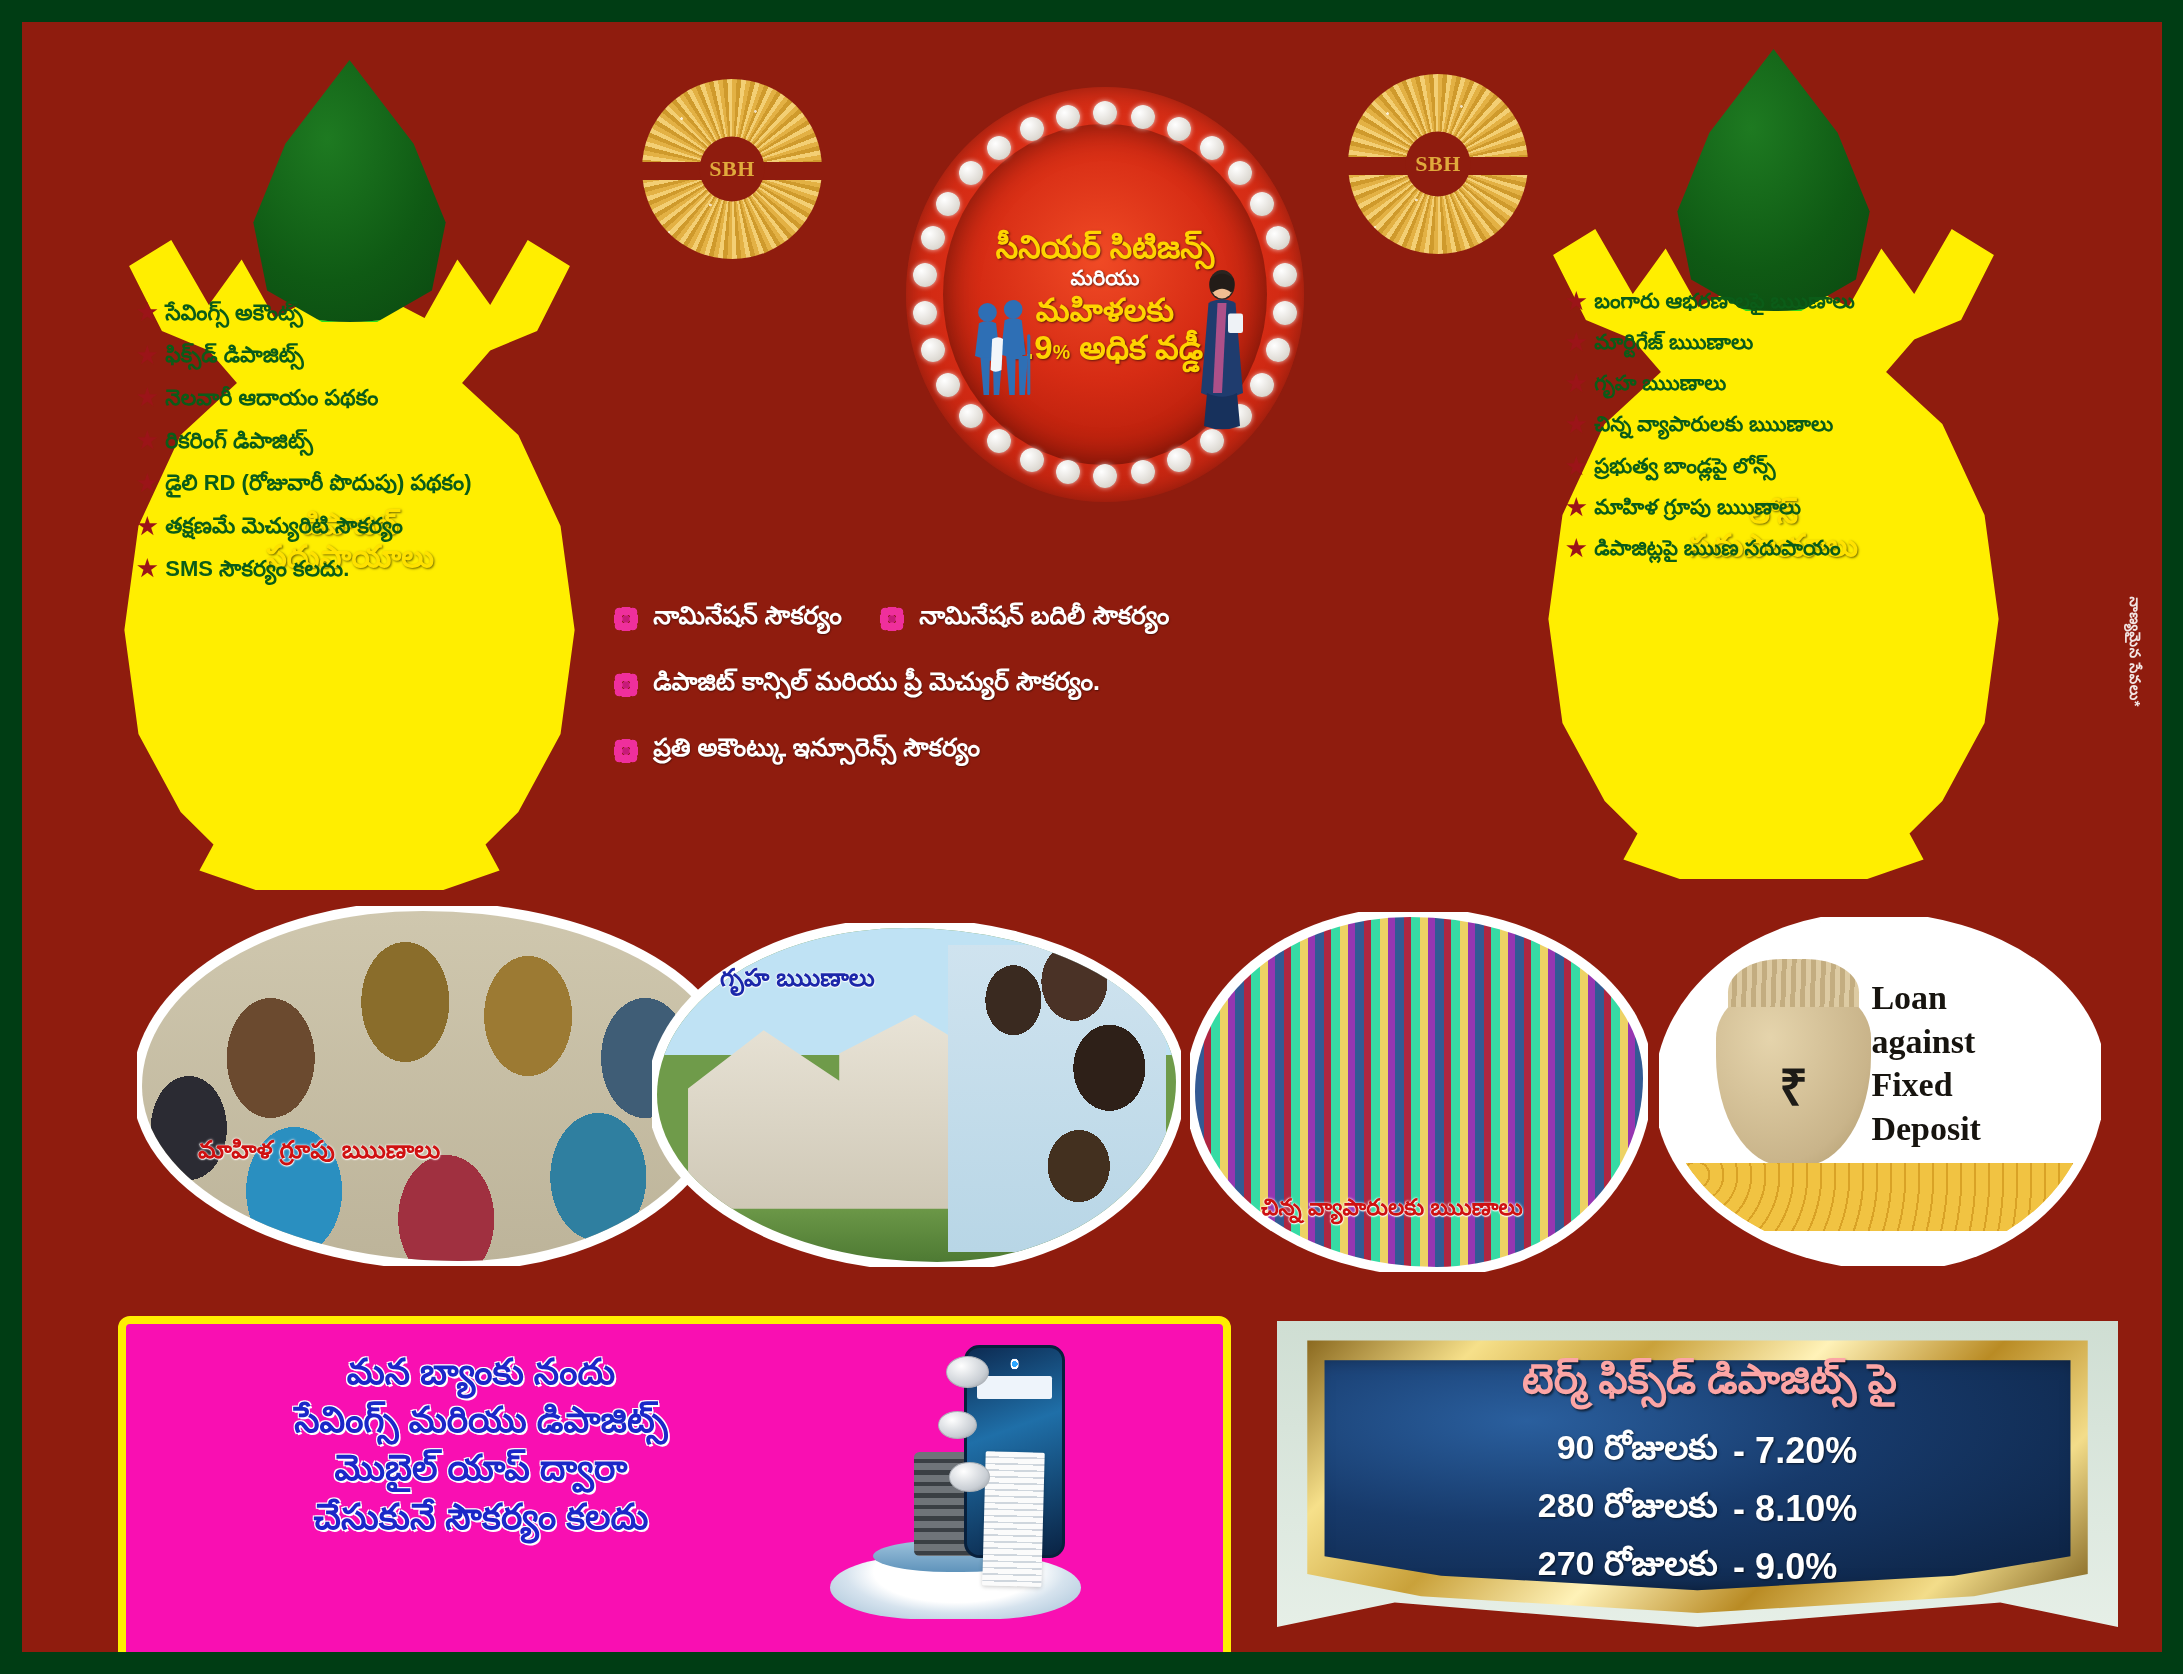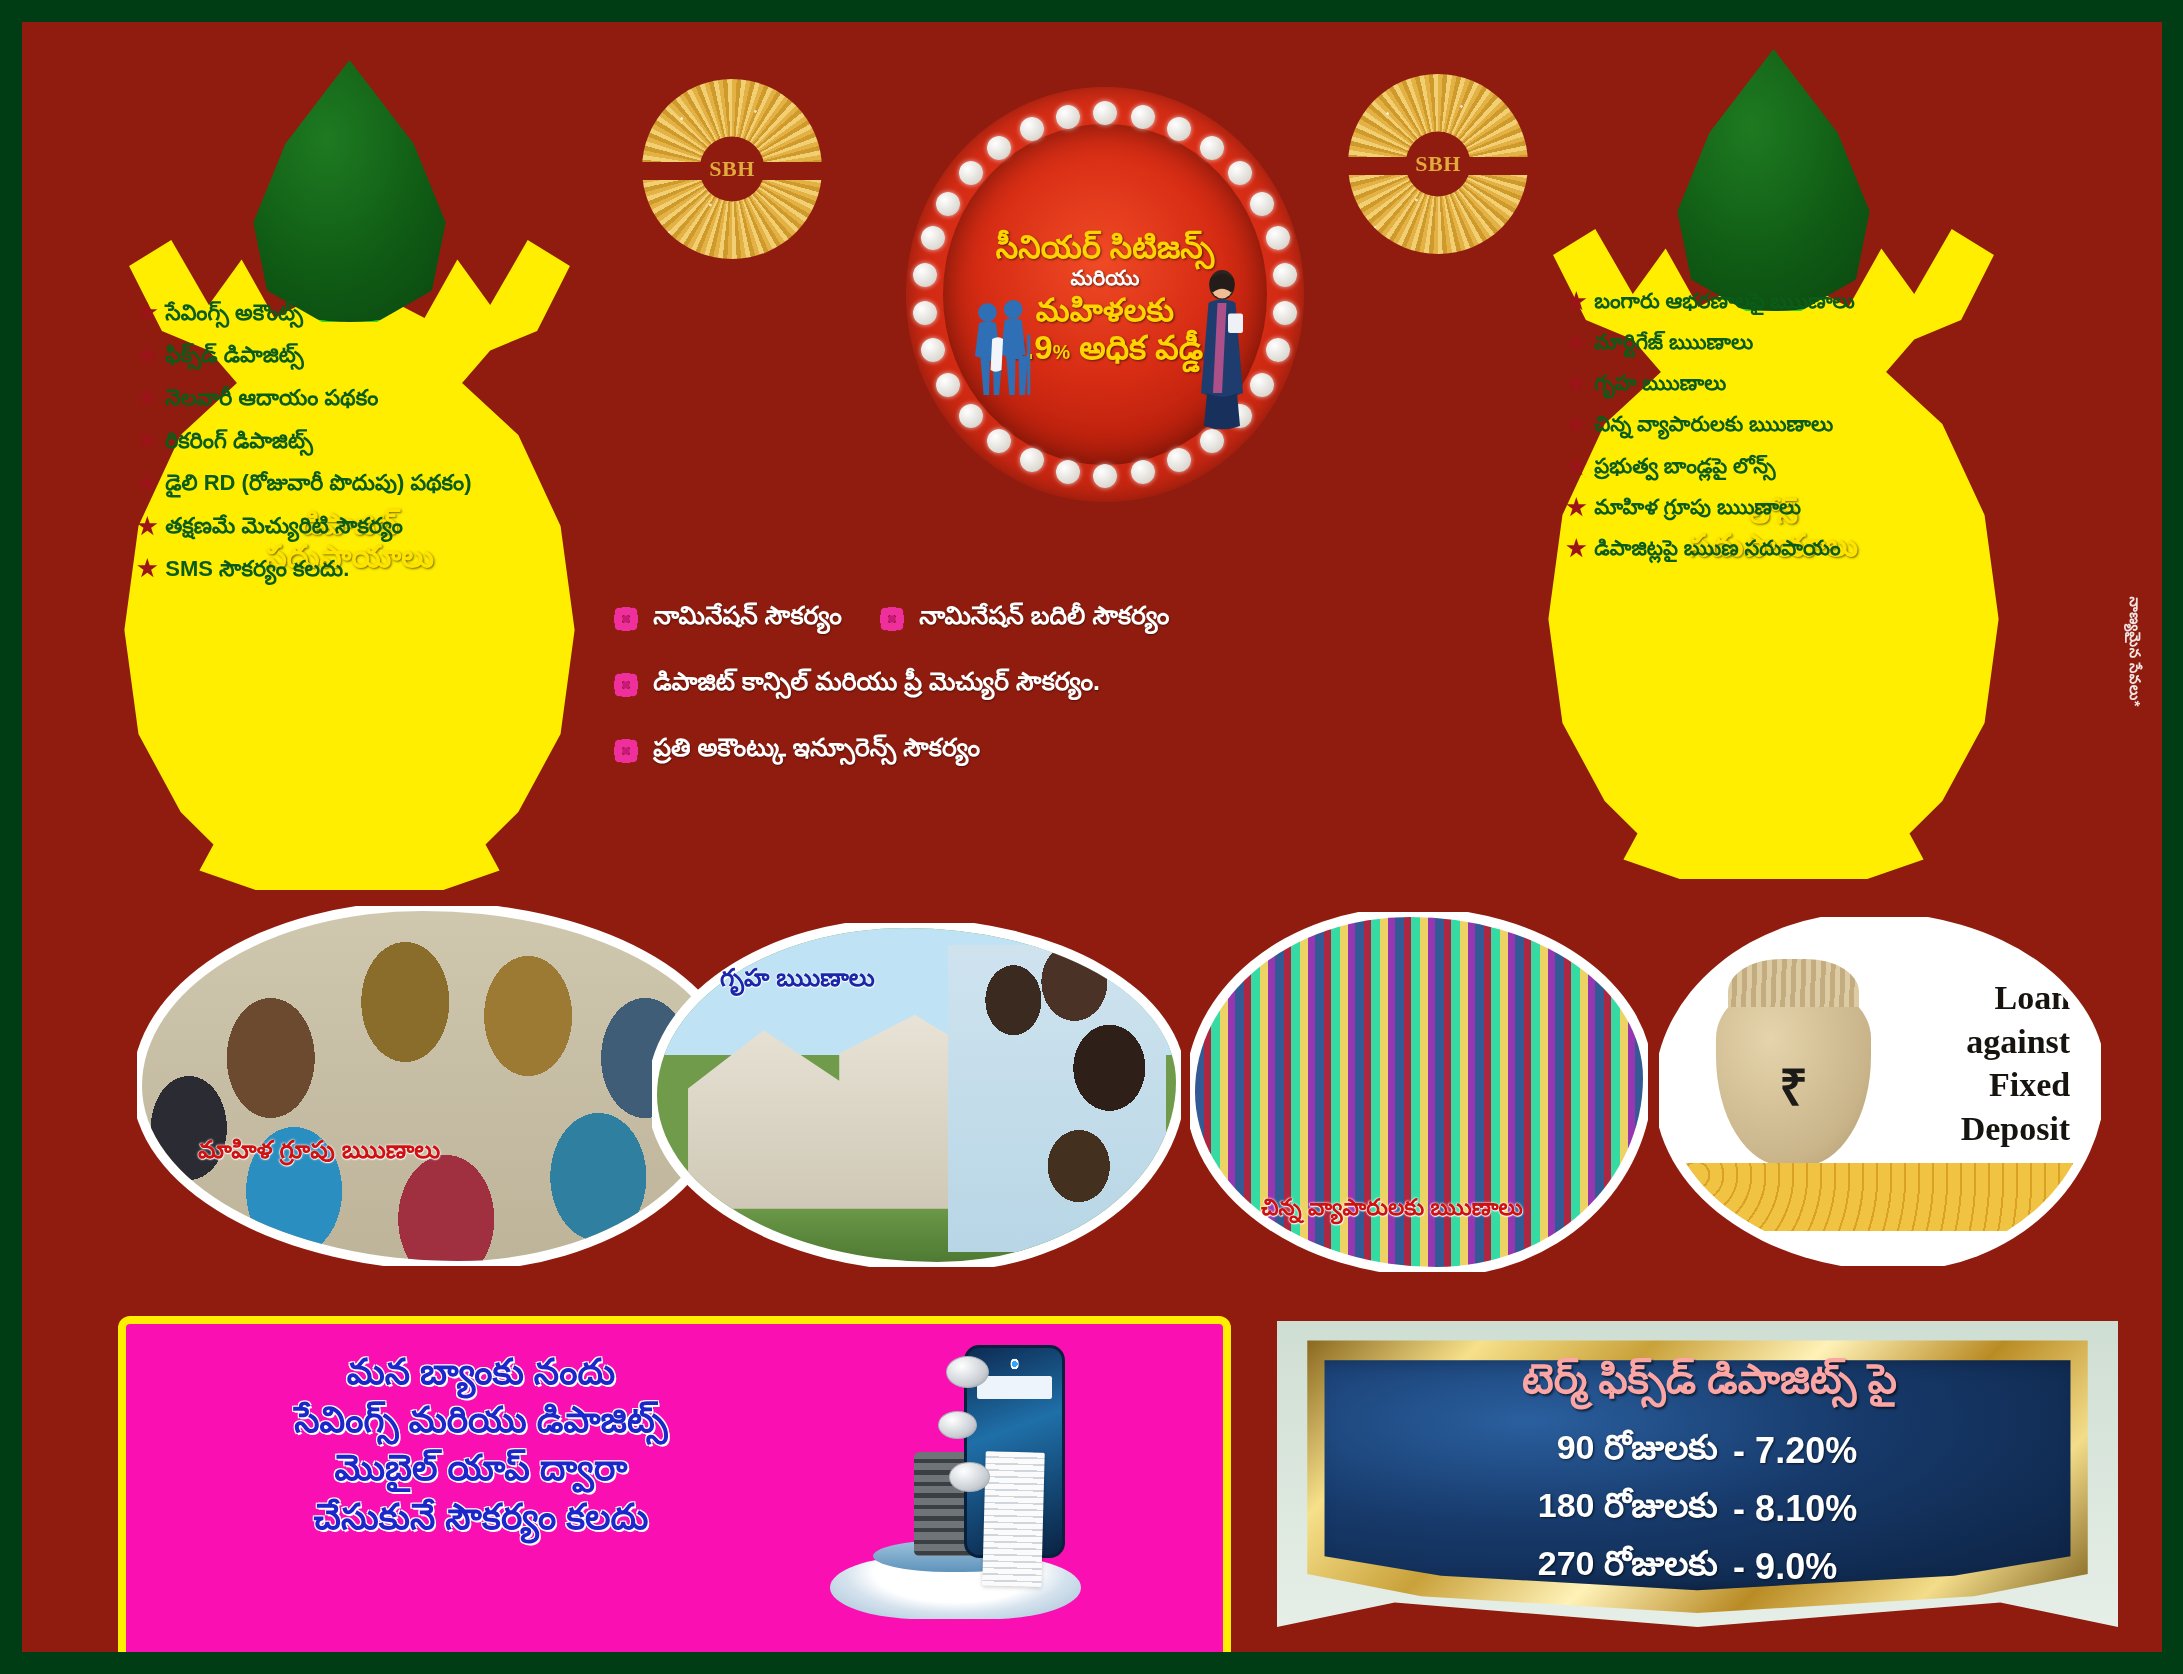--- a/index.html
+++ b/index.html
@@ -246,21 +246,21 @@
   }
   .fd-coins {
     position:absolute; left:4%; right:2%; bottom:9%; height:20%;
     background:
       repeating-radial-gradient(circle 14px at 15.3px 12px, #f1c342 0 12px, #d9a226 12px 14px, transparent 14px),
       repeating-radial-gradient(circle 14px at 32px 28px, #f6cf5e 0 12px, #dba72c 12px 14px, transparent 14px);
   }
   .fd-txt {
     position:absolute; right:6%; top:16%; width:46%;
     font-family:"Liberation Serif", serif; font-weight:700;
-    font-size:34px; line-height:1.28; color:#17140f; text-align:right;
+    font-size:34px; line-height:1.28; color:#17140f; text-align:left;
   }
 
   
   #mobile {
     position:absolute; left:96px; top:1294px;
     width:1113px; height:366px;
     background:#f90fb2;
     border:8.7px solid #ffee00;
     border-radius:12px;
     overflow:hidden;
@@ -597,21 +597,21 @@
     <div class="gold"></div>
     <div class="face"></div>
     <div class="title">టెర్మ్ ఫిక్స్‌డ్ డిపాజిట్స్ పై</div>
     <table>
       <tbody>
           <tr>
         <td class="term">90 రోజులకు</td>
         <td class="rate">- 7.20%</td>
       </tr>
       <tr>
-        <td class="term">180 రోజులకు</td>
+        <td class="term">280 రోజులకు</td>
         <td class="rate">- 8.10%</td>
       </tr>
       <tr>
         <td class="term">270 రోజులకు</td>
         <td class="rate">- 9.0%</td>
       </tr>
     </tbody>
       </table>
   </div>
 

